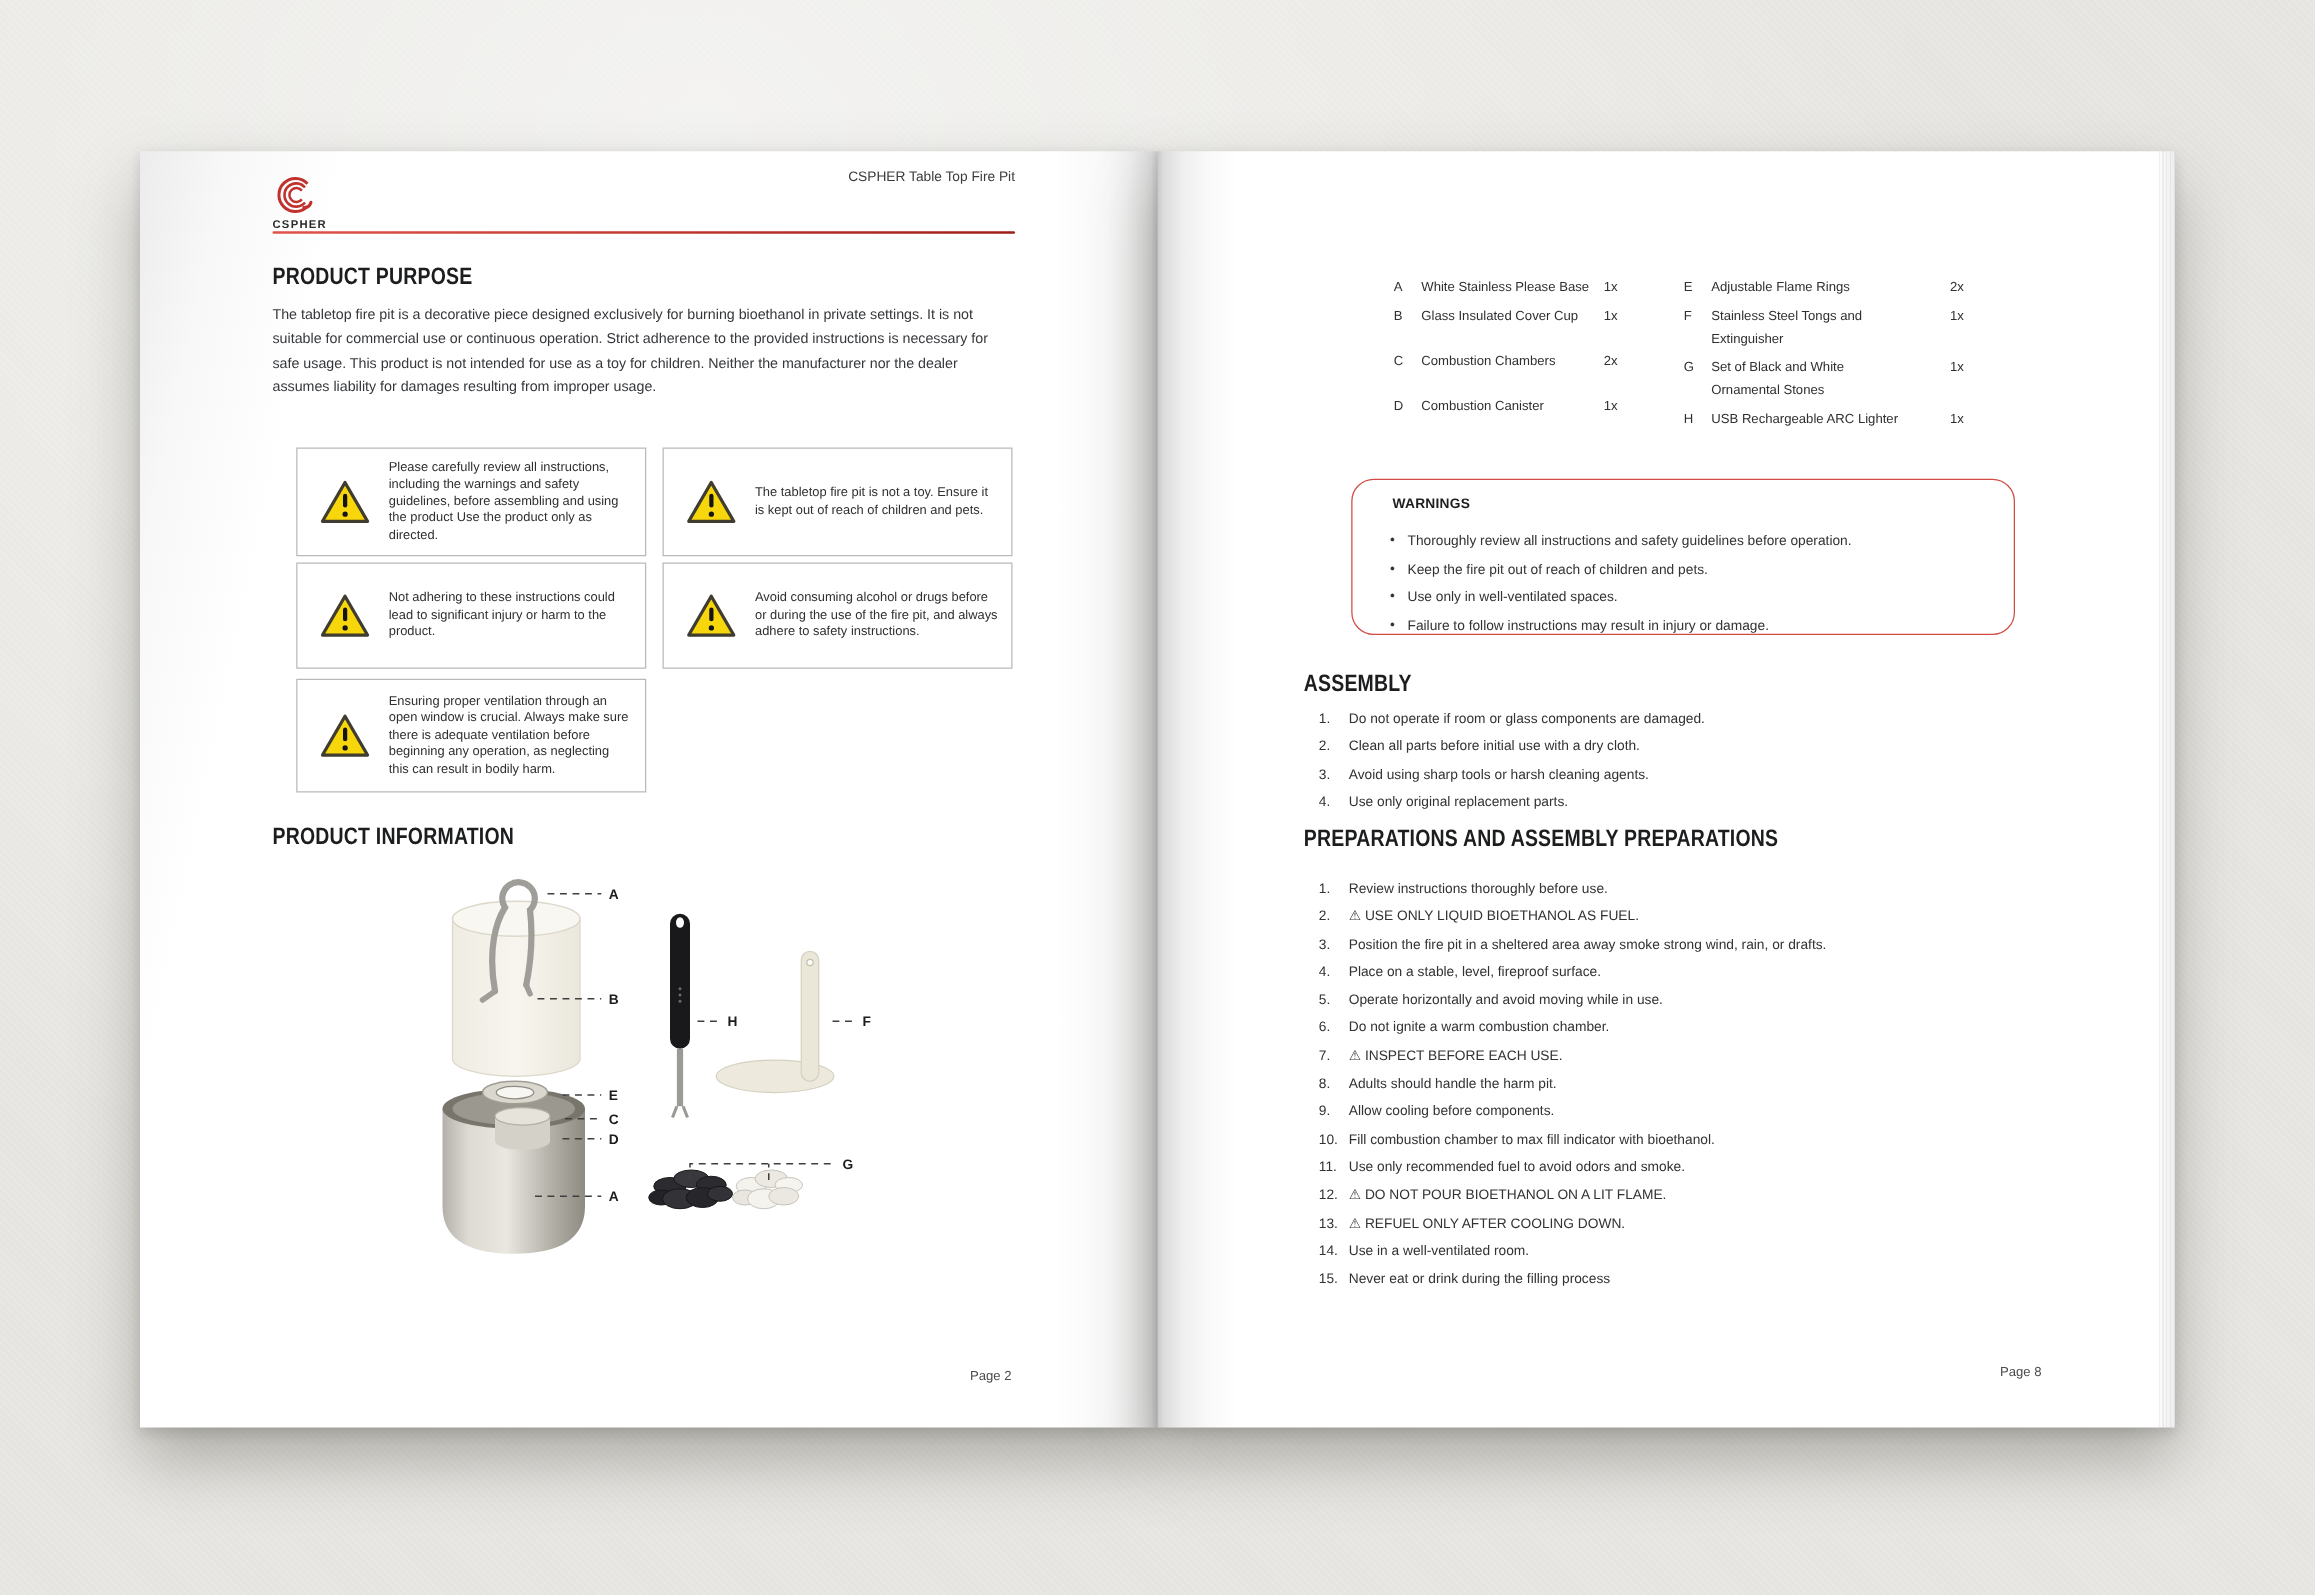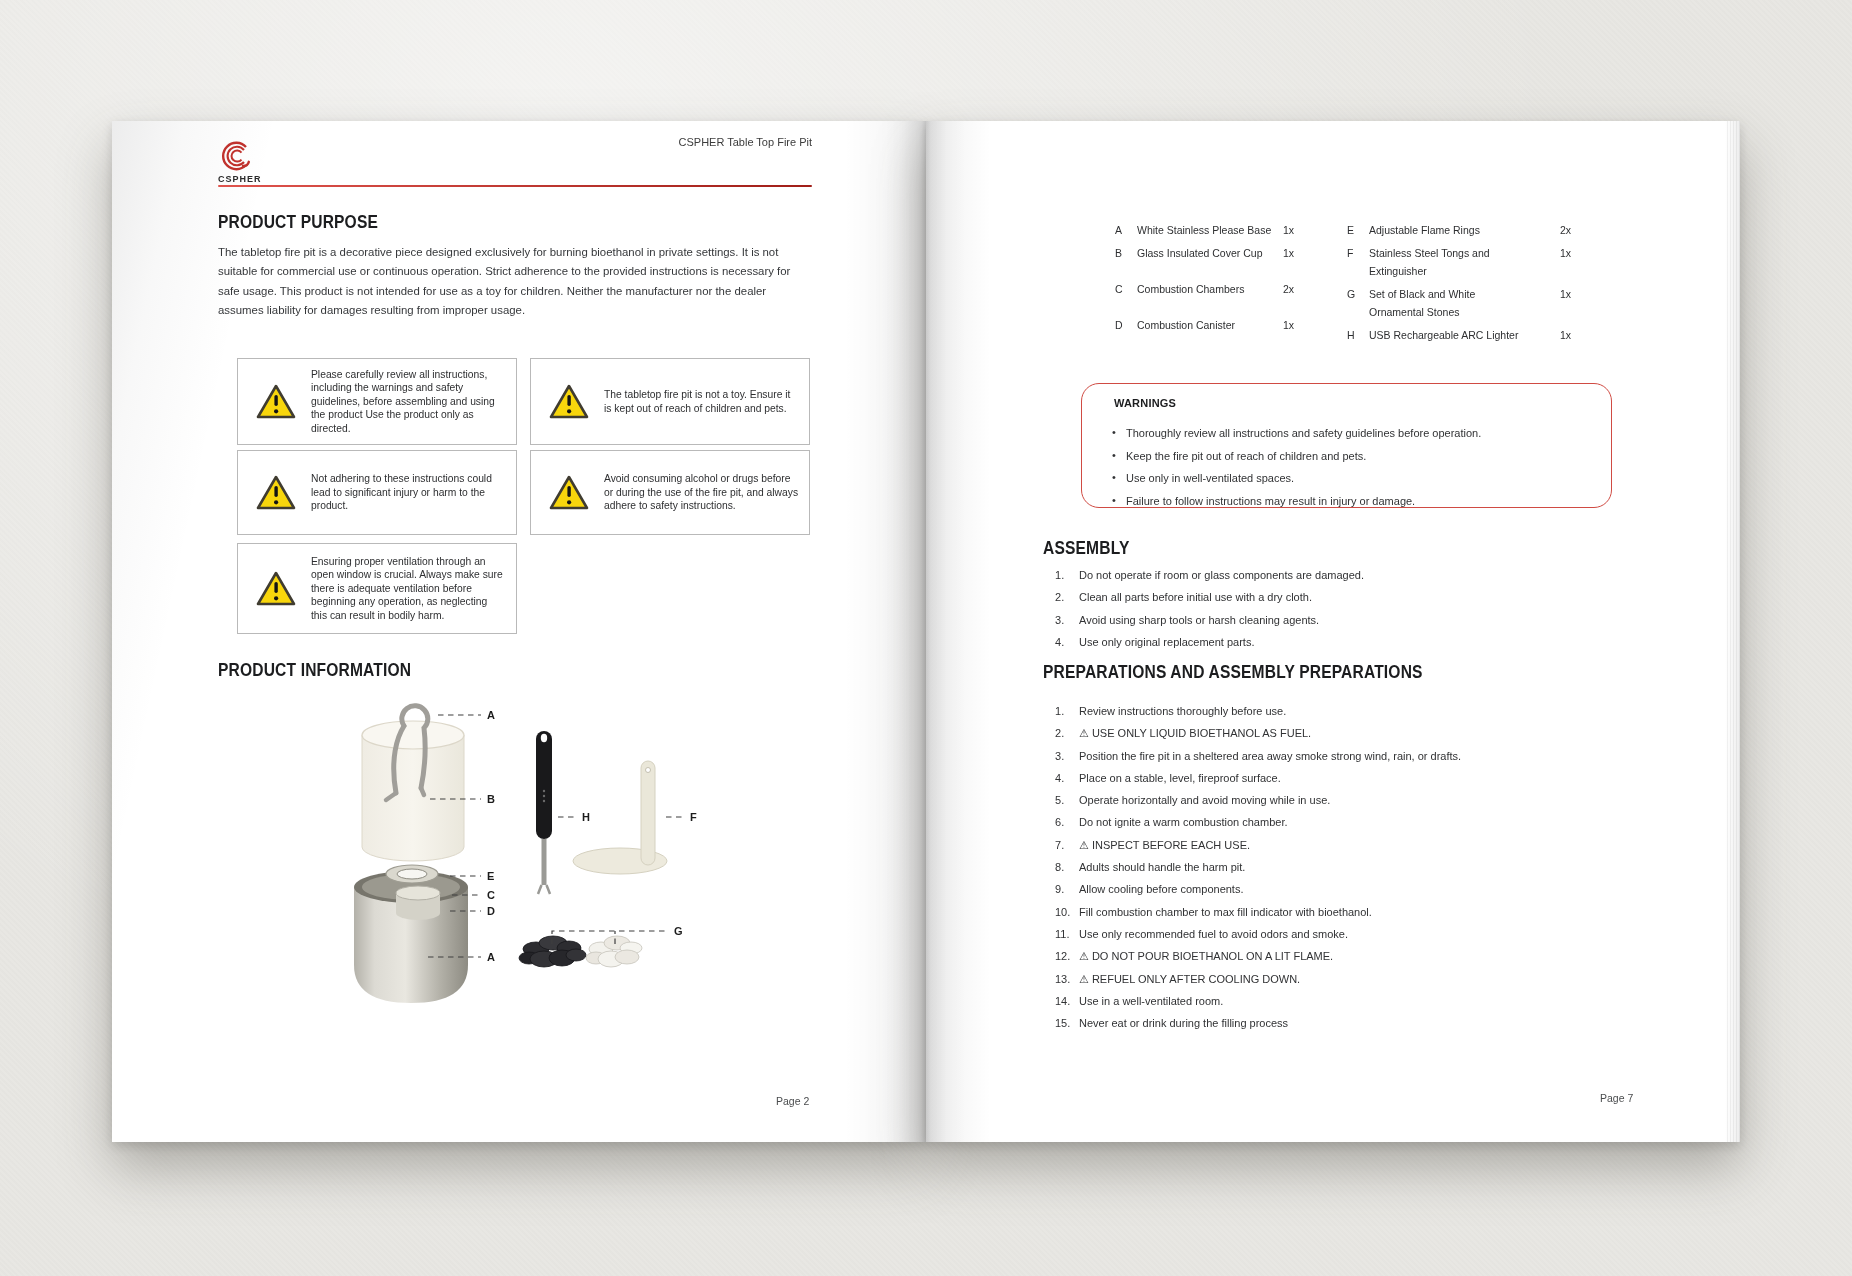--- a/index.html
+++ b/index.html
@@ -340,18 +340,18 @@
       <li>Adults should handle the harm pit.</li>
       <li>Allow cooling before components.</li>
       <li>Fill combustion chamber to max fill indicator with bioethanol.</li>
       <li>Use only recommended fuel to avoid odors and smoke.</li>
       <li>⚠ DO NOT POUR BIOETHANOL ON A LIT FLAME.</li>
       <li>⚠ REFUEL ONLY AFTER COOLING DOWN.</li>
       <li>Use in a well-ventilated room.</li>
       <li>Never eat or drink during the filling process</li>
     </ol>
 
-    <div class="page-num pn-right">Page 7</div>
+    <div class="page-num pn-right">Page 8</div>
   </div>
 
   <div style="position:absolute;left:774px;top:0;width:80px;height:100%;pointer-events:none;
        background:linear-gradient(to right, rgba(0,0,0,0) 0%, rgba(0,0,0,.05) 44%, rgba(0,0,0,.10) 50%, rgba(0,0,0,.04) 56%, rgba(0,0,0,0) 100%);"></div>
 </div>
 
 </body></html>

